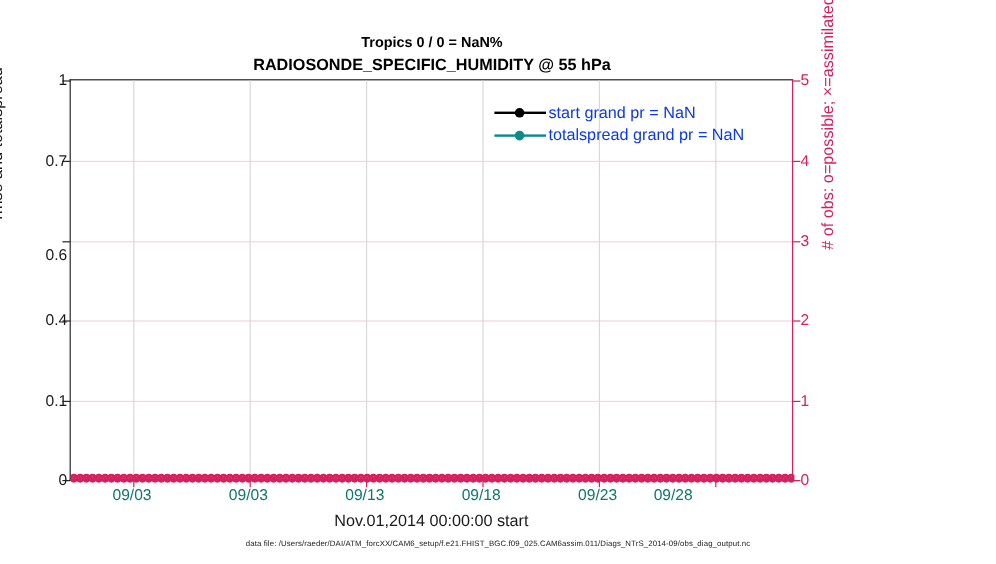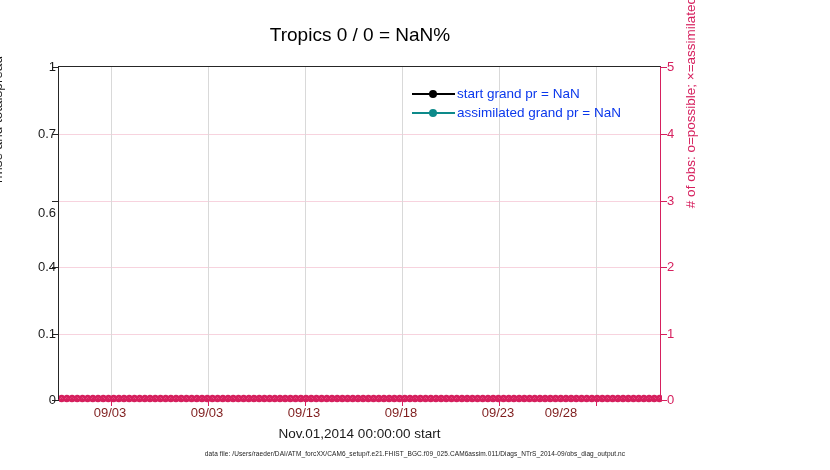--- a/index.html
+++ b/index.html
@@ -18,22 +18,22 @@
   
   #title-block {
     position: absolute;
     left: 0;
     top: 26px;
     width: 720px;
     text-align: center;
     color: #000000;
   }
   #title-line-1 {
-    font-size: 19px;
-    font-weight: normal;
+    font-size: 12px;
+    font-weight: bold;
     line-height: 18px;
     letter-spacing: 0px;
   }
   #title-line-2 {
     font-size: 13.5px;
     font-weight: bold;
     line-height: 20px;
   }
 
   
@@ -106,21 +106,21 @@
     position: absolute;
     bottom: -7px;
     width: 1px;
     height: 7px;
     background: #d6205e;
   }
   .xlabel {
     position: absolute;
     top: 405px;
     font-size: 13px;
-    color: #7f1d1d;
+    color: #0f766e;
     white-space: nowrap;
     text-align: center;
     transform: translateX(-50%);
   }
 
   
   #ylabel-title-left {
     position: absolute;
     left: -153px;
     top: 112px;
@@ -212,20 +212,21 @@
     color: #1a1a1a;
     font-family: "Liberation Sans", sans-serif;
     letter-spacing: 0.1px;
   }
 </style>
 </head>
 <body>
 
 <div id="title-block">
   <div id="title-line-1">Tropics 0 / 0 = NaN%</div>
+  <div id="title-line-2">RADIOSONDE_SPECIFIC_HUMIDITY @ 55 hPa</div>
 </div>
 
 <div id="plot-area">
 
   <div class="hgrid" style="top:66.8px"></div>
   <div class="hgrid" style="top:133.6px"></div>
   <div class="hgrid" style="top:200.4px"></div>
   <div class="hgrid" style="top:267.2px"></div>
 
   <div class="vgrid" style="left:52px"></div>
@@ -497,21 +498,21 @@
         <span class="legend-line" style="background:#000000"></span>
         <span class="legend-marker" style="background:#000000"></span>
       </span>
       <span class="legend-text">start grand pr = NaN</span>
     </div>
     <div class="legend-row">
       <span class="legend-sample">
         <span class="legend-line" style="background:#0d8a8a"></span>
         <span class="legend-marker" style="background:#0d8a8a"></span>
       </span>
-      <span class="legend-text">assimilated grand pr = NaN</span>
+      <span class="legend-text">totalspread grand pr = NaN</span>
     </div>
   </div>
 </div>
 
 <div class="ylabel-left" style="top:60px">1</div>
 <div class="ylabel-left" style="top:126.8px">0.7</div>
 <div class="ylabel-left" style="top:206px">0.6</div>
 <div class="ylabel-left" style="top:260.4px">0.4</div>
 <div class="ylabel-left" style="top:327.2px">0.1</div>
 <div class="ylabel-left" style="top:393px">0</div>

